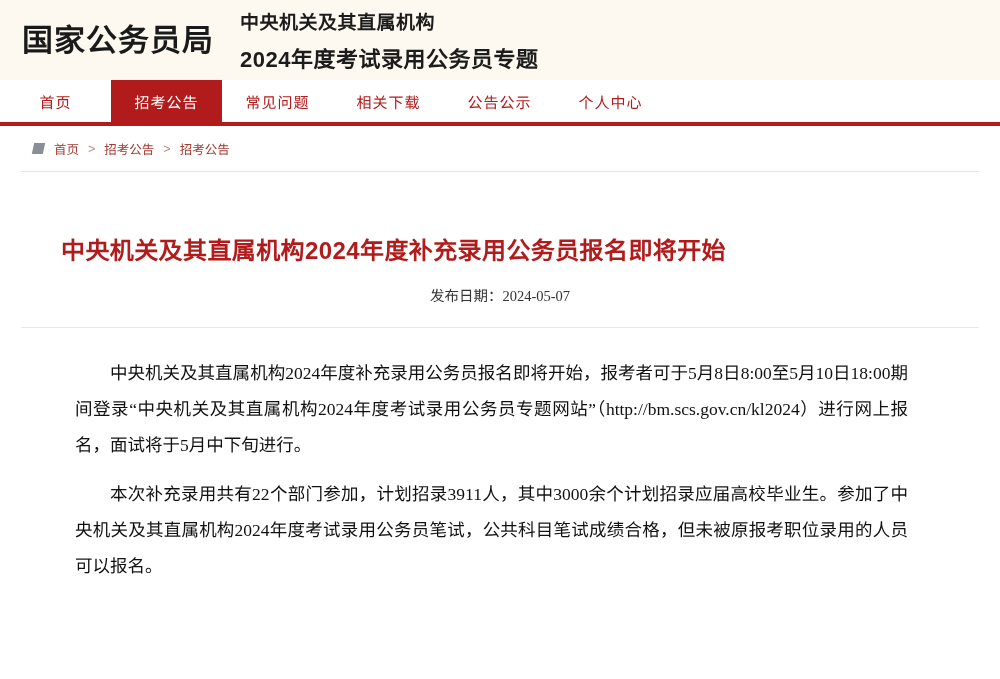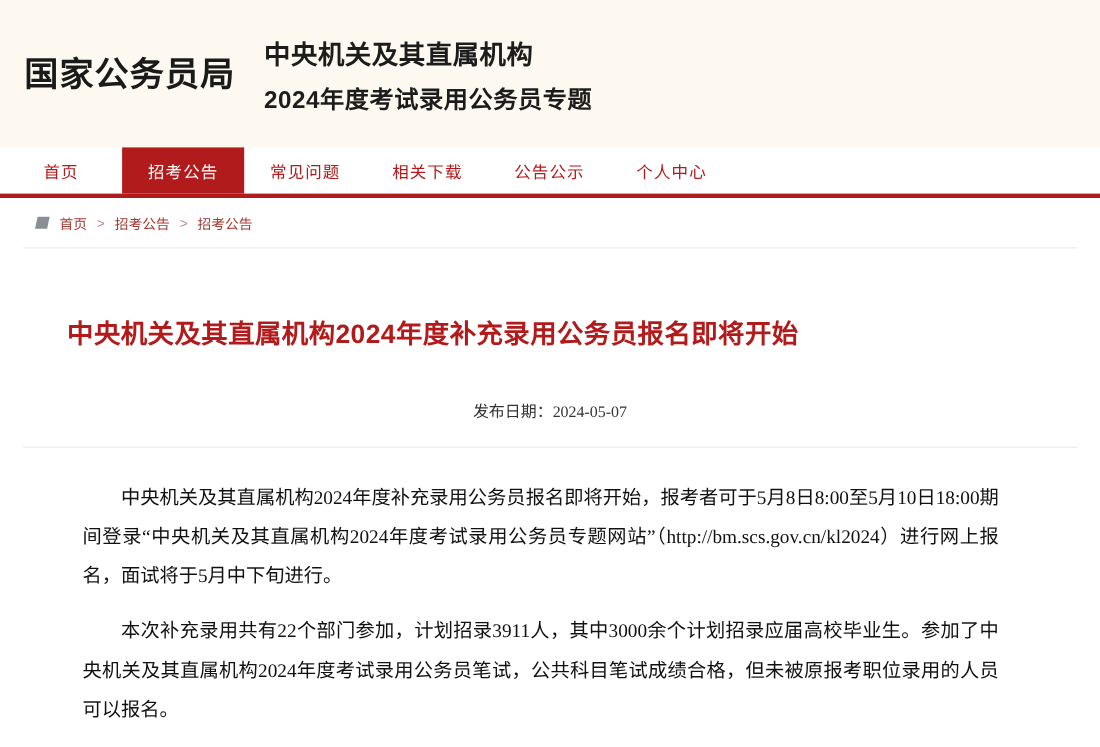--- a/index.html
+++ b/index.html
@@ -8,21 +8,21 @@
     padding: 0;
     width: 1000px;
     height: 679px;
     overflow: hidden;
     background: #ffffff;
     font-family: "Liberation Sans", "DejaVu Sans", sans-serif;
   }
 
   
   .header {
-    height: 134px;
+    height: 80px;
     background: #fdf9f0;
     display: flex;
     align-items: center;
     padding-left: 22px;
     border-bottom: 0;
     position: relative;
   }
   .logo-text {
     font-size: 31px;
     font-weight: bold;
@@ -33,21 +33,21 @@
     white-space: nowrap;
   }
   .header-titles {
     margin-left: 26px;
     display: flex;
     flex-direction: column;
     justify-content: center;
     gap: 7px;
   }
   .header-sub1 {
-    font-size: 24px;
+    font-size: 19px;
     font-weight: bold;
     color: #1c1c1c;
     letter-spacing: 0.5px;
     white-space: nowrap;
   }
   .header-sub2 {
     font-size: 22px;
     font-weight: bold;
     color: #1c1c1c;
     letter-spacing: 0.5px;
@@ -125,21 +125,21 @@
   .article-title {
     font-size: 24px;
     font-weight: bold;
     color: #b21b1b;
     text-align: left;
     letter-spacing: 0.4px;
     line-height: 1.4;
     padding: 0 40px;
   }
   .article-date {
-    margin-top: 40px;
+    margin-top: 16px;
     text-align: center;
     font-size: 14.5px;
     color: #333333;
     font-family: "Liberation Serif", "DejaVu Serif", serif;
   }
   .article-body {
     margin-top: 22px;
     border-top: 1px solid #e9e9e9;
     padding: 28px 54px 0 54px;
     font-family: "Liberation Serif", "DejaVu Serif", serif;

